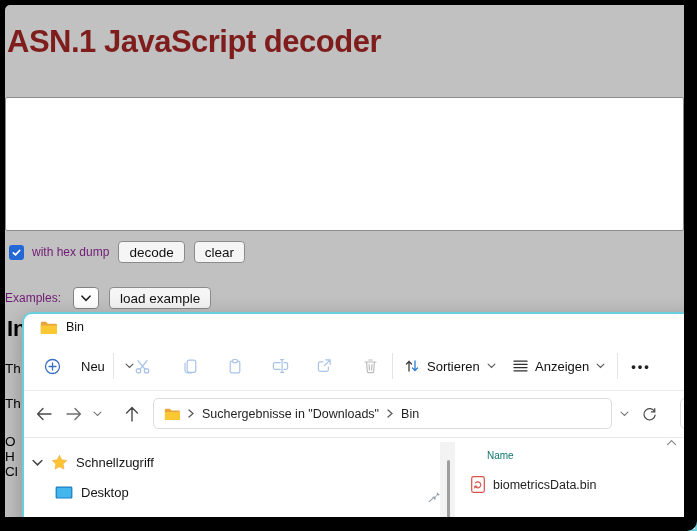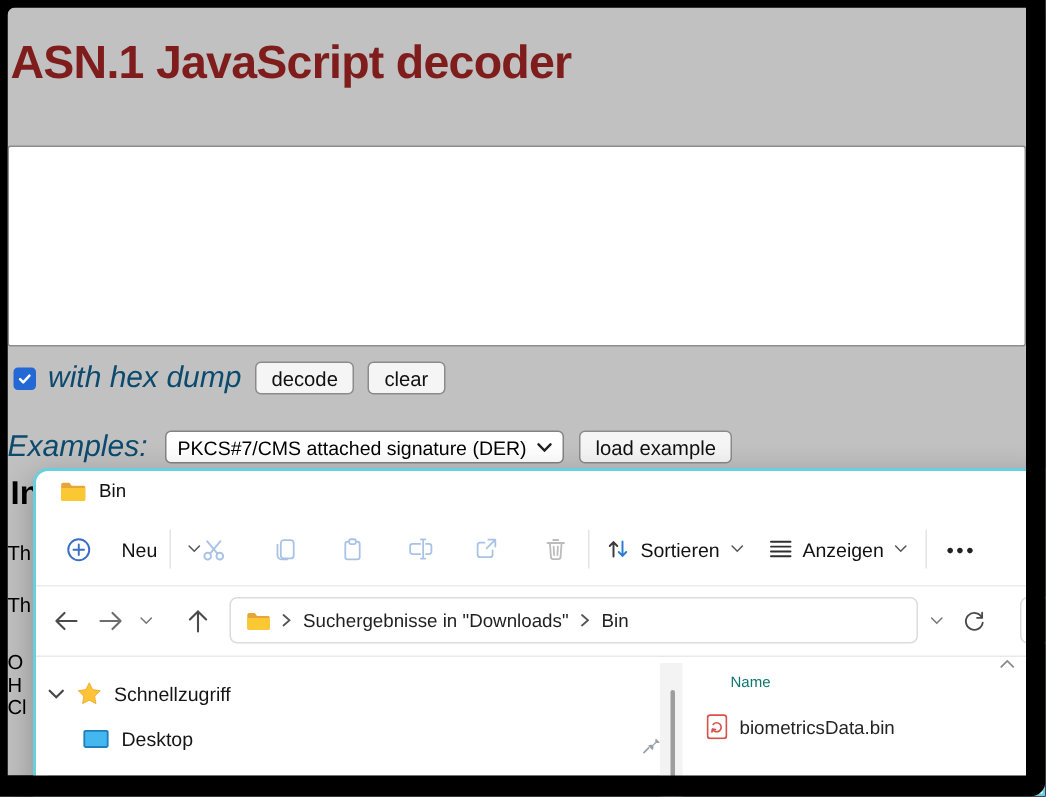--- a/index.html
+++ b/index.html
@@ -10,21 +10,21 @@
   .page h1{position:absolute;left:2px;top:19px;margin:0;font-size:31px;font-weight:bold;color:#7f1d1d;letter-spacing:-.5px;}
   .ta{position:absolute;left:0;top:92px;width:679px;height:134px;box-sizing:border-box;
       background:#fff;border:1px solid #8d8d8d;border-radius:2px;resize:none;outline:none;
       font-family:"Liberation Mono","DejaVu Sans Mono",monospace;font-size:12px;}
   .row{position:absolute;left:0;display:flex;align-items:center;}
   .row1{top:236px;height:22px;}
   .row2{top:261px;height:21px;}
   .row3{top:282px;height:22px;}
   .chk{width:15px;height:15px;margin-left:4px;background:#2468d6;border-radius:3px;
        display:flex;align-items:center;justify-content:center;cursor:pointer;}
-  .lbl16{font-size:20px;color:#0c4a6e;margin-left:8px;font-style:italic;}
+  .lbl16{font-size:12px;color:#701a75;margin-left:8px;}
   button.cbtn{margin-left:9px;height:22px;padding:0 10px;font-family:"Liberation Sans",sans-serif;
        font-size:13.5px;color:#111;background:#f5f5f5;border:1px solid #8b8b8b;border-radius:4px;cursor:pointer;}
   .filebtn{margin-left:0;}
   .filestatus{font-size:15px;color:#000;margin-left:10px;}
   .select{margin-left:12px;height:22px;box-sizing:border-box;background:#fff;border:1px solid #838383;
        border-radius:4px;display:flex;align-items:center;padding:0 7px;gap:7px;font-size:13px;color:#000;cursor:pointer;}
   .frag{position:absolute;color:#000;white-space:nowrap;}
   .frag-h{font-size:22px;font-weight:bold;}
   .frag-t{font-size:13.5px;}
   
@@ -84,21 +84,20 @@
       </div>
       <span class="lbl16">with hex dump</span>
       <button class="cbtn">decode</button>
       <button class="cbtn">clear</button>
     </div>
 
 
     <div class="row row3">
       <span class="lbl16" style="margin-left:0;">Examples:</span>
       <div class="select">
-        <span>PKCS#7/CMS attached signature (DER)</span>
         <svg width="10" height="7" viewBox="0 0 10 7">
           <path d="M1 1.2 L5 5.4 L9 1.2" stroke="#222" stroke-width="1.6" fill="none" stroke-linecap="round"></path>
         </svg>
       </div>
       <button class="cbtn" style="margin-left:10px;">load example</button>
     </div>
 
     <span class="frag frag-h" style="left:2px;top:311px;">In</span>
     <span class="frag frag-t" style="left:0;top:356px;">Th</span>
     <span class="frag frag-t" style="left:0;top:391px;">Th</span>

